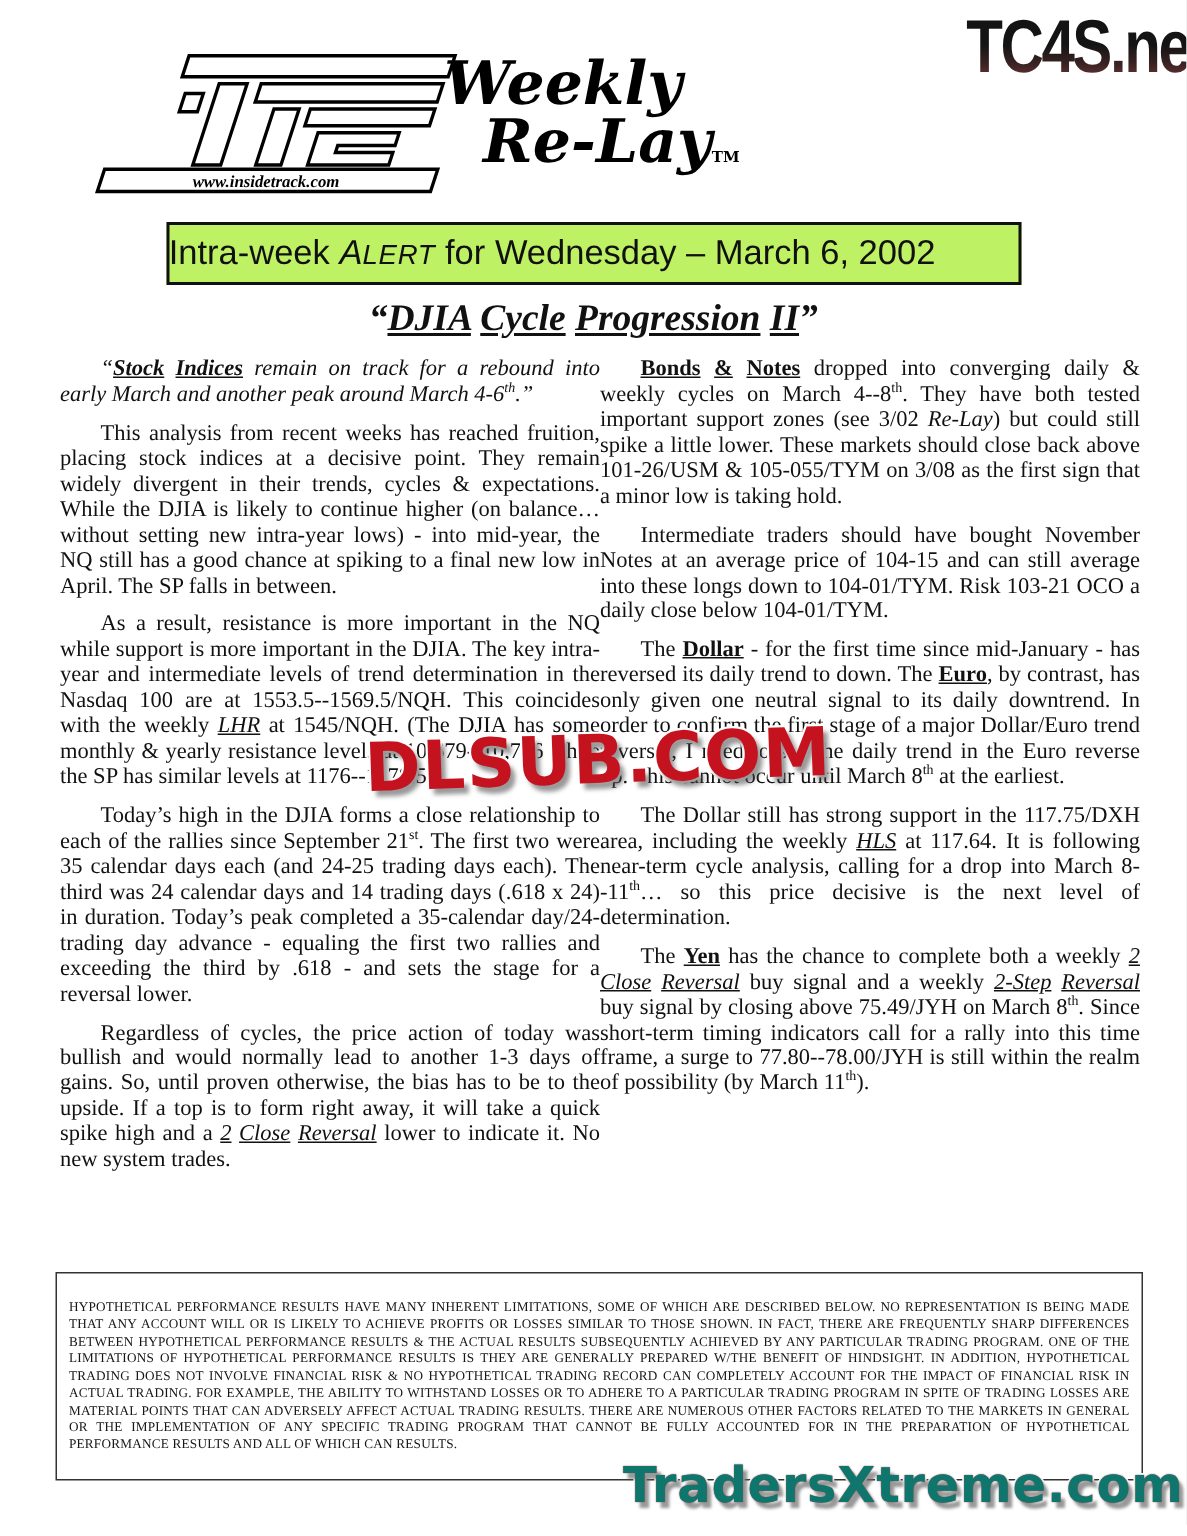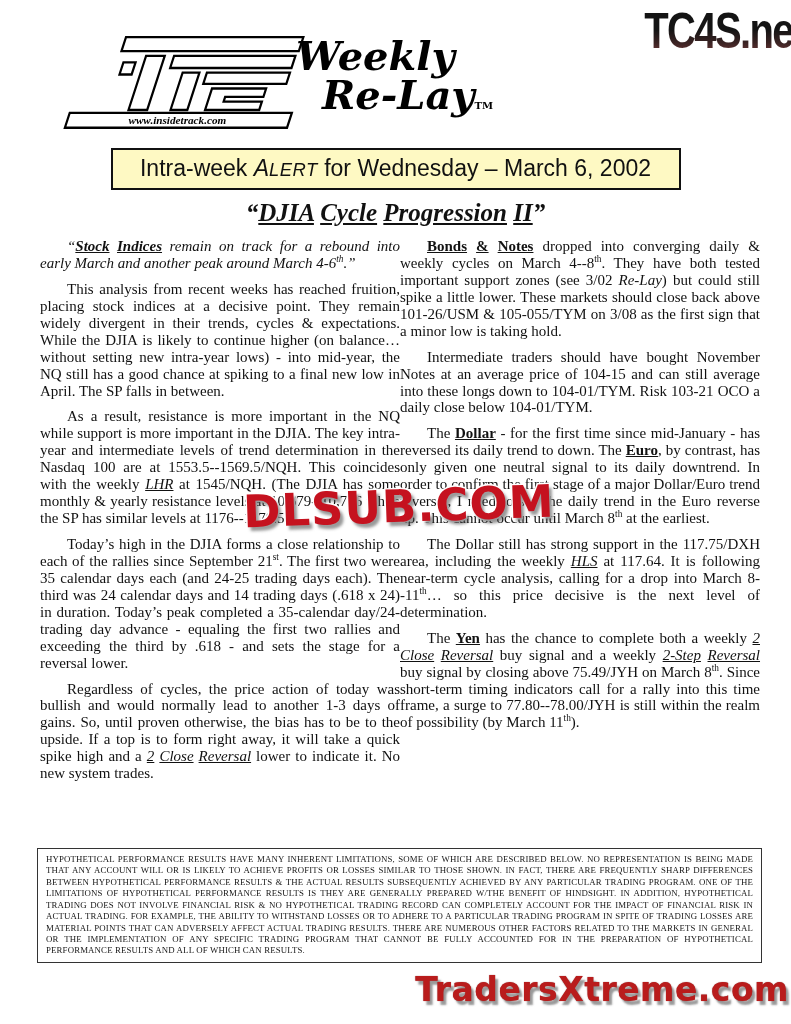--- a/index.html
+++ b/index.html
@@ -21,40 +21,40 @@
     position:absolute;left:243px;top:480px;z-index:5;
     font-family:"DejaVu Sans",sans-serif;font-weight:bold;
     font-size:45px;letter-spacing:1px;color:#c5121f;
     -webkit-text-stroke:3px #fff;paint-order:stroke fill;
     text-shadow:3px 4px 3px rgba(70,70,70,.55);
     transform:rotate(-2deg);
   }
   .wm-traders{
     position:absolute;right:2px;top:970px;z-index:5;
     font-family:"DejaVu Sans",sans-serif;font-weight:bold;
-    font-size:33px;letter-spacing:0.5px;color:#b91c1c;
+    font-size:33px;letter-spacing:0.5px;color:#0f766e;
     -webkit-text-stroke:2.5px #fff;paint-order:stroke fill;
     text-shadow:0 0 1px #8b3a3a, 3px 4px 2px rgba(110,110,110,.7);
     text-align:right;
   }
   
   .masthead{position:relative;height:140px;}
   .logo{position:absolute;left:56px;top:34px;}
   .masthead-title{
     position:absolute;left:296px;top:36px;
     font-family:"DejaVu Serif",serif;font-weight:bold;font-style:italic;
     font-size:40px;line-height:.98;color:#000;white-space:nowrap;
   }
   .masthead-title .line2{margin-left:26px;text-align:right;}
   .tm{font-size:10px;font-style:normal;font-weight:bold;vertical-align:baseline;}
   
   .alert-bar{
     width:566px;margin:8px auto 0;border:2px solid #111;
     font-family:"Liberation Sans",sans-serif;font-size:23px;
-    text-align:center;padding:5px 0 6px;background:#fef9c3;
+    padding:5px 0 6px;background:#bef264;
   }
   
   .headline{
     text-align:center;margin-top:9px;font-size:25px;font-weight:bold;font-style:italic;
   }
   
   .columns{
     display:flex;margin:11px 31px 0 40px;min-height:606px;
     font-size:15px;line-height:1.13;text-align:justify;
   }
@@ -62,21 +62,21 @@
   .para{margin:0 0 9px;text-indent:27px;}
   .continued{text-align:right;font-weight:bold;margin-top:1px;}
   
   .rs-b{font-weight:bold;}
   .rs-i{font-style:italic;}
   .rs-u{text-decoration:underline;}
   .rs-sup{vertical-align:super;font-size:.62em;line-height:0;}
   .rs-sc{font-size:.8em;letter-spacing:.5px;}
   
   .disclaimer{
-    margin:4px 29px 0 37px;border:1px solid #333;padding:5px 8px;
+    margin:4px 29px 0 37px;border:1px solid #333;padding:17px 8px;
     font-size:8.8px;line-height:1.3;text-align:justify;letter-spacing:.15px;color:#161616;
   }
 </style>
 </head>
 <body>
 
 <div class="page">
 
   <div class="wm-tc4s">TC4S.net</div>
   <div class="wm-center">DLSUB.COM</div>

